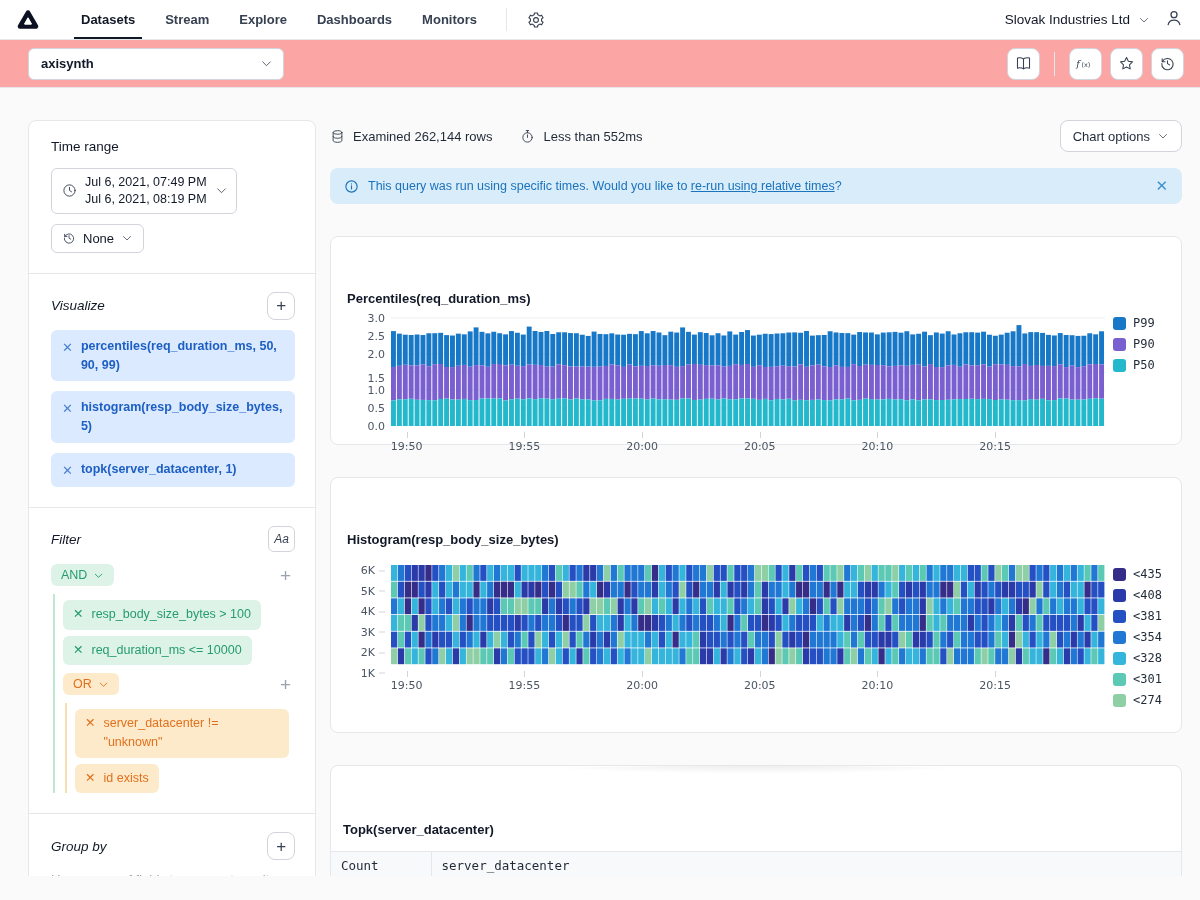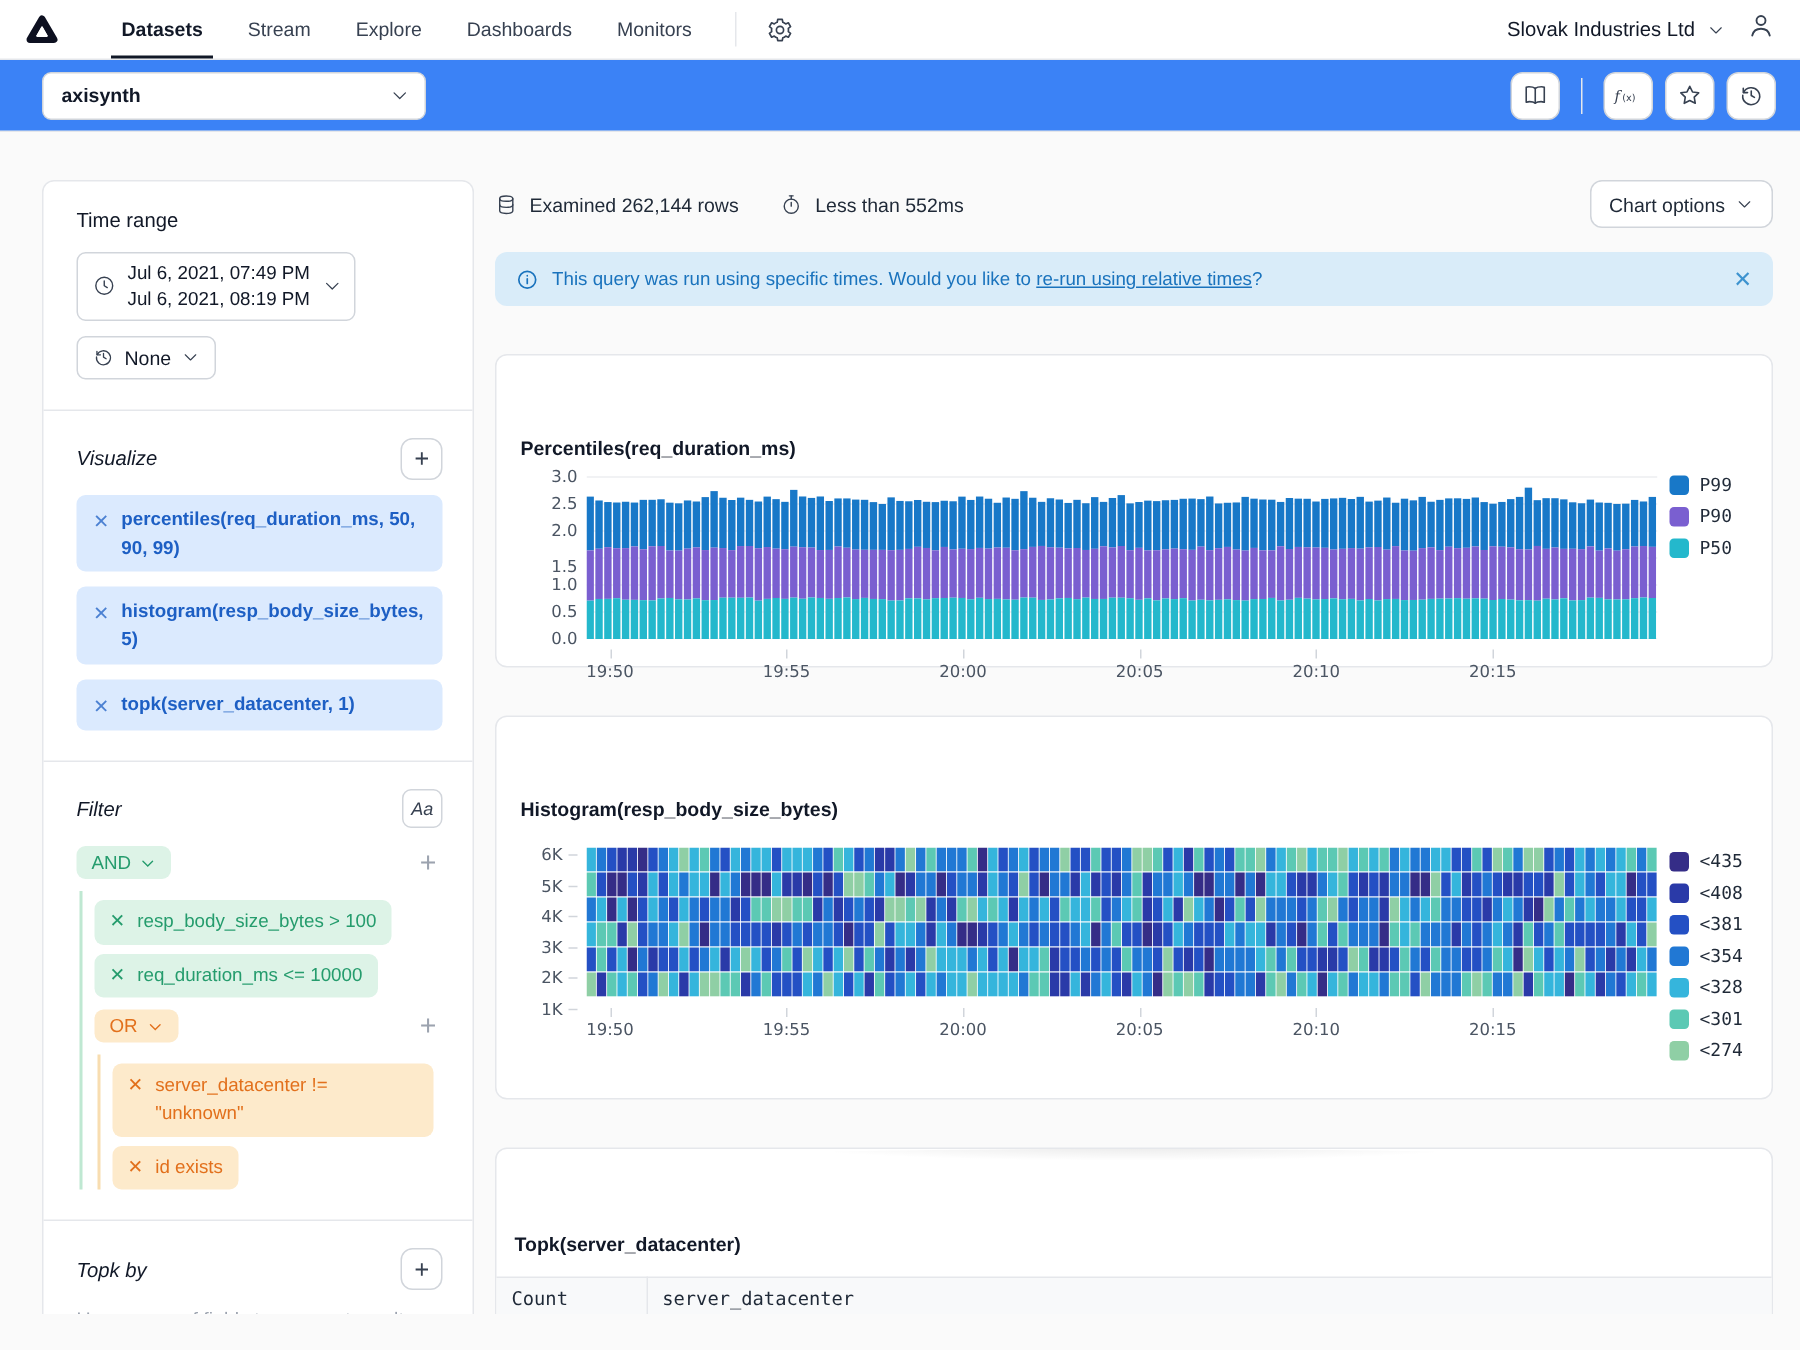--- a/index.html
+++ b/index.html
@@ -5,33 +5,33 @@
   * { margin:0; padding:0; box-sizing:border-box; }
   html,body { width:1200px; height:900px; overflow:hidden; background:#fafafa;
     font-family:"Liberation Sans", sans-serif; color:#1f2937; }
 
   
   .topnav { height:40px; background:#fff; border-bottom:1px solid #e5e7eb;
     display:flex; align-items:stretch; padding:0 16px; }
   .logo-wrap { display:flex; align-items:center; margin-right:26px; }
   .nav-tabs { display:flex; align-items:stretch; }
   .nav-tab { display:flex; align-items:center; padding:0 15px; font-size:13px;
-    color:#374151; cursor:pointer; position:relative; }
+    color:#374151; cursor:pointer; position:relative;font-weight:bold; }
   .nav-tab.active { font-weight:bold; color:#111827; }
   .nav-tab.active::after { content:""; position:absolute; left:8px; right:8px;
     bottom:0; height:2px; background:#111827; }
   .nav-divider { width:1px; background:#e5e7eb; margin:8px 14px; }
   .nav-gear { display:flex; align-items:center; padding:0 6px; cursor:pointer; }
   .topnav-right { margin-left:auto; display:flex; align-items:center; gap:14px; }
   .org-switcher { display:flex; align-items:center; gap:8px; font-size:13.5px;
     color:#111827; cursor:pointer; }
   .icon-stroke { stroke:#374151; fill:none; stroke-width:1.5; stroke-linecap:round; stroke-linejoin:round; }
 
   
-  .datasetbar { height:48px; background:#3b82f6; border-bottom:1px solid #e5e7eb;
+  .datasetbar { height:48px; background:#fca5a5; border-bottom:1px solid #e5e7eb;
     display:flex; align-items:center; padding:0 16px 0 28px; }
   .dataset-select { width:256px; height:32px; border:1px solid #d1d5db; border-radius:6px;
     display:flex; align-items:center; padding:0 10px 0 12px; font-size:13px; font-weight:bold;
     color:#111827; background:#fff; cursor:pointer; }
   .dataset-select .spacer { flex:1; }
   .bar-actions { margin-left:auto; display:flex; align-items:center; gap:8px; }
   .icon-btn { width:33px; height:32px; border:1px solid #d1d5db; border-radius:8px;
     background:#fff; display:flex; align-items:center; justify-content:center; cursor:pointer; }
   .v-divider { width:1px; height:24px; background:#e5e7eb; margin:0 6px; }
 
@@ -284,21 +284,21 @@
               </div><br><div class="cond-chip cond-orange" style="display: inline-flex; margin-top: 6px;">
                 <span class="x">✕</span>
                 <span>id exists</span>
               </div><br></div>
         </div>
       </div>
     </div>
 
     <div class="side-section">
       <div class="side-head">
-        <div class="side-title">Topk by</div>
+        <div class="side-title">Group by</div>
         <div class="plus-btn">+</div>
       </div>
       <div class="group-hint">Use groups of fields to segment results</div>
     </div>
 
   </div>
 
   <div class="main-col">
 
     <div class="results-row">

